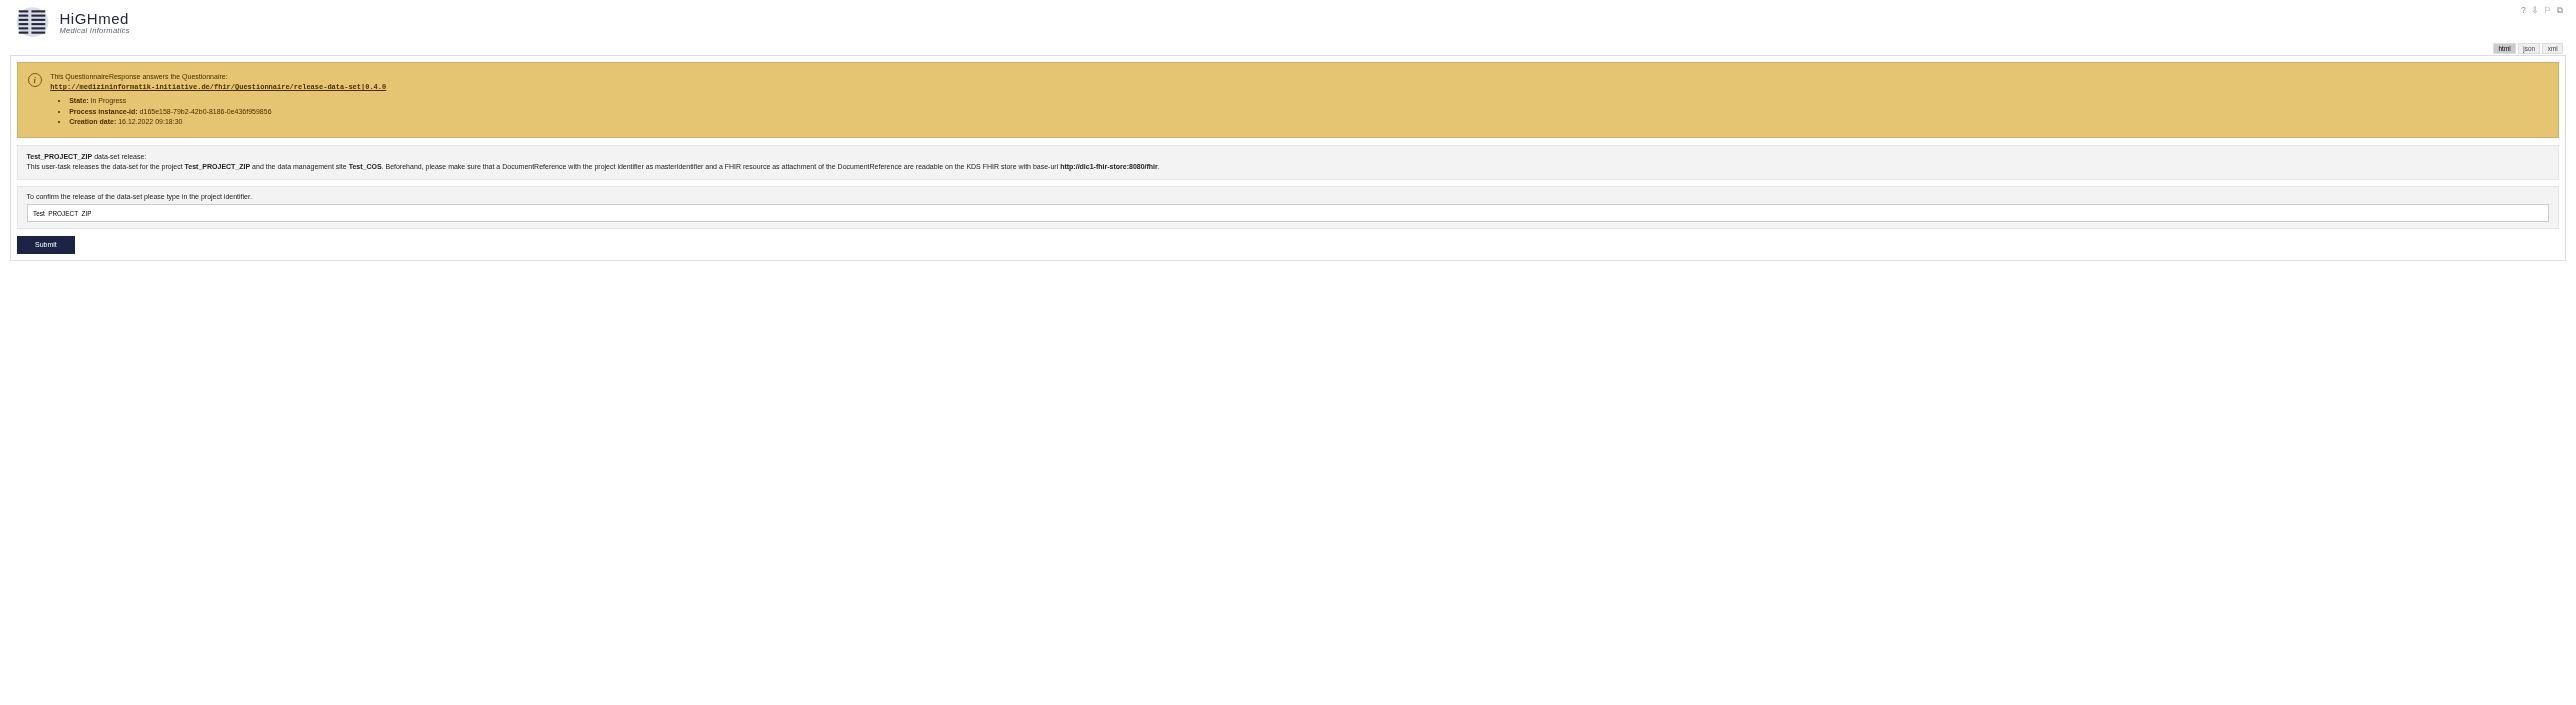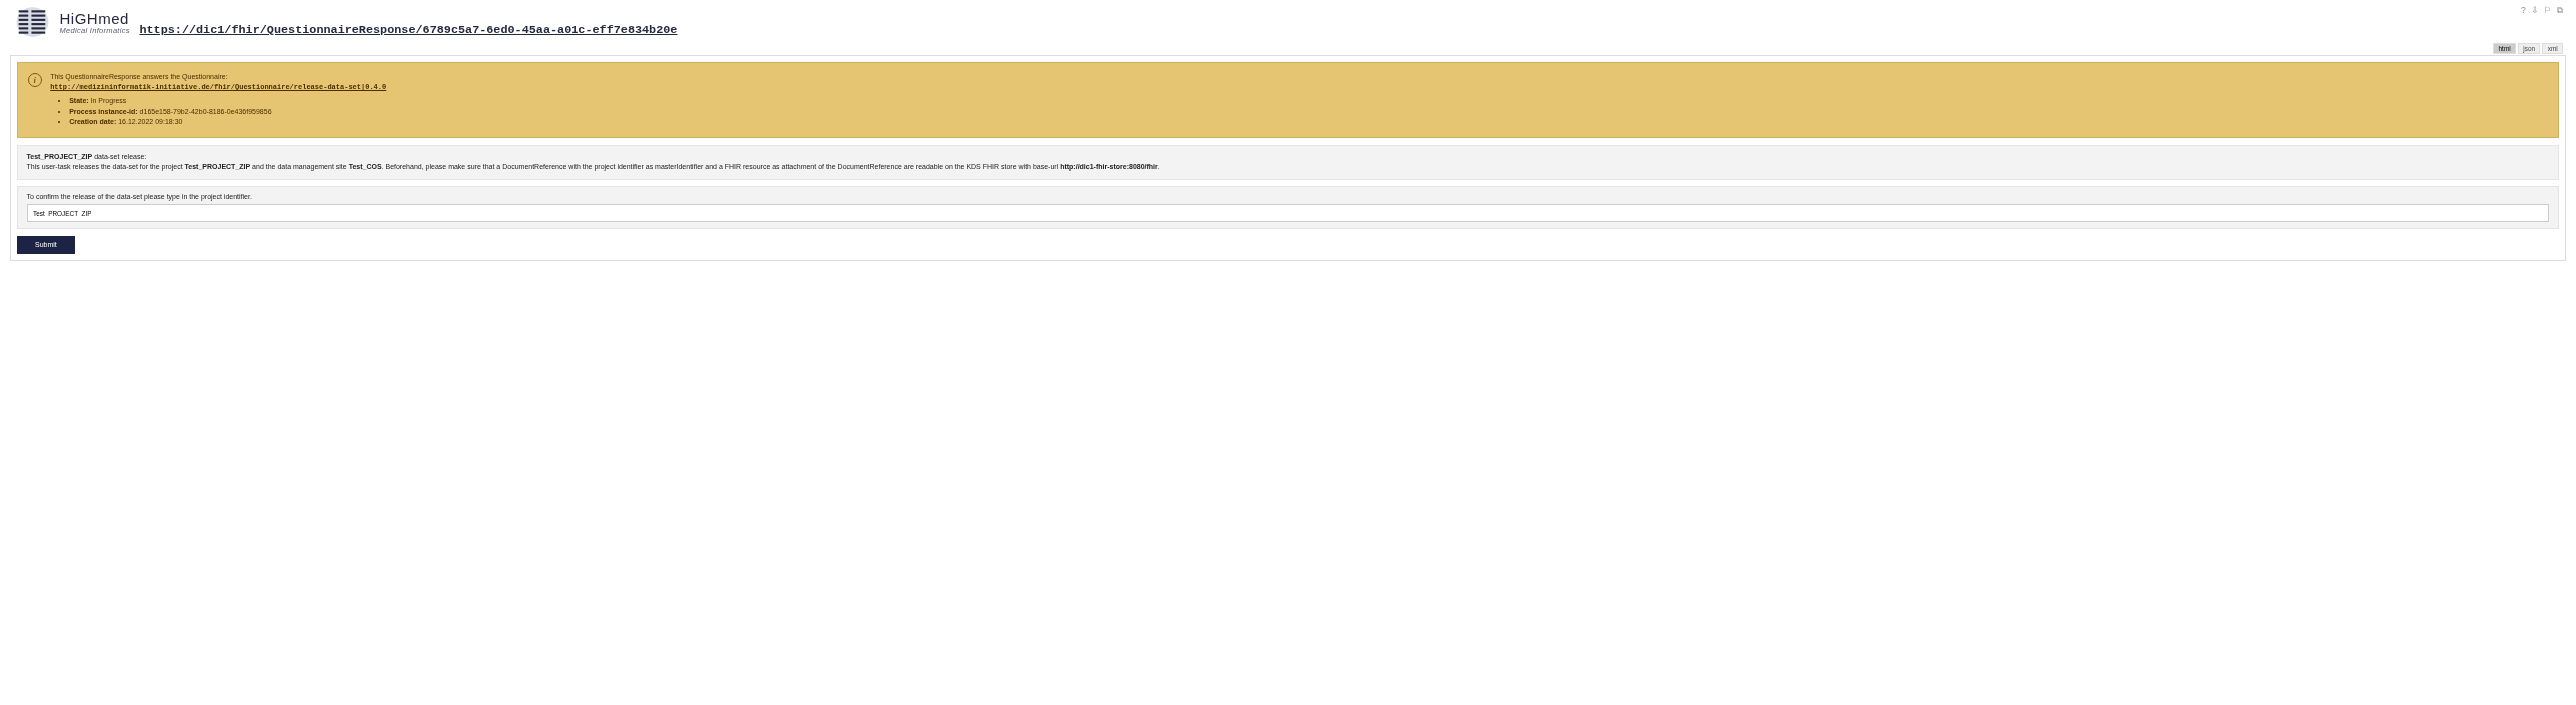--- a/index.html
+++ b/index.html
@@ -129,21 +129,20 @@
         </g>
       </svg>
     </div>
     <div class="logo-text">
       <div class="brand">
         <span class="hi">Hi</span><span class="gh">GH</span><span>med</span>
       </div>
       <div class="sub">Medical Informatics</div>
     </div>
   </div>
-  <a class="resource-url">https://dic1/fhir/QuestionnaireResponse/6789c5a7-6ed0-45aa-a01c-eff7e834b20e</a>
 
   <div class="header-icons">
     <span>?</span>
     <span>⇩</span>
     <span>⚐</span>
     <span>⧉</span>
   </div>
 </div>
 
 <div class="format-tabs">

